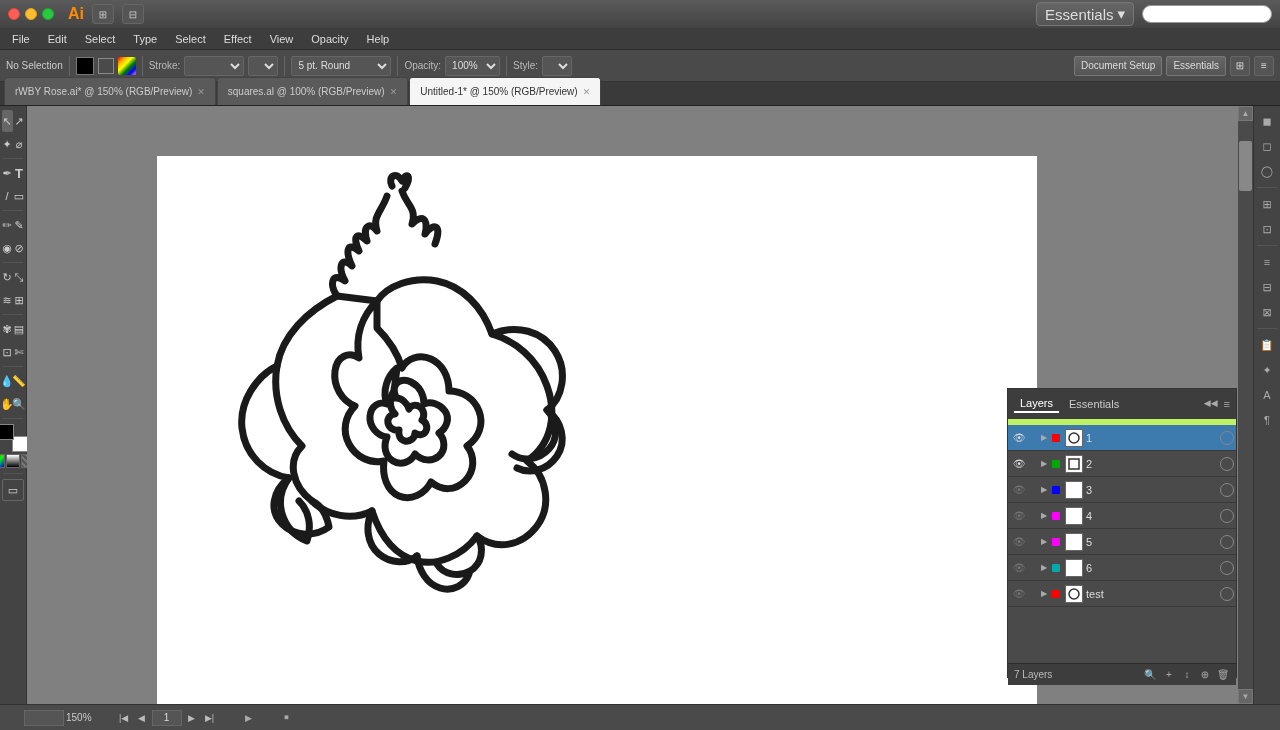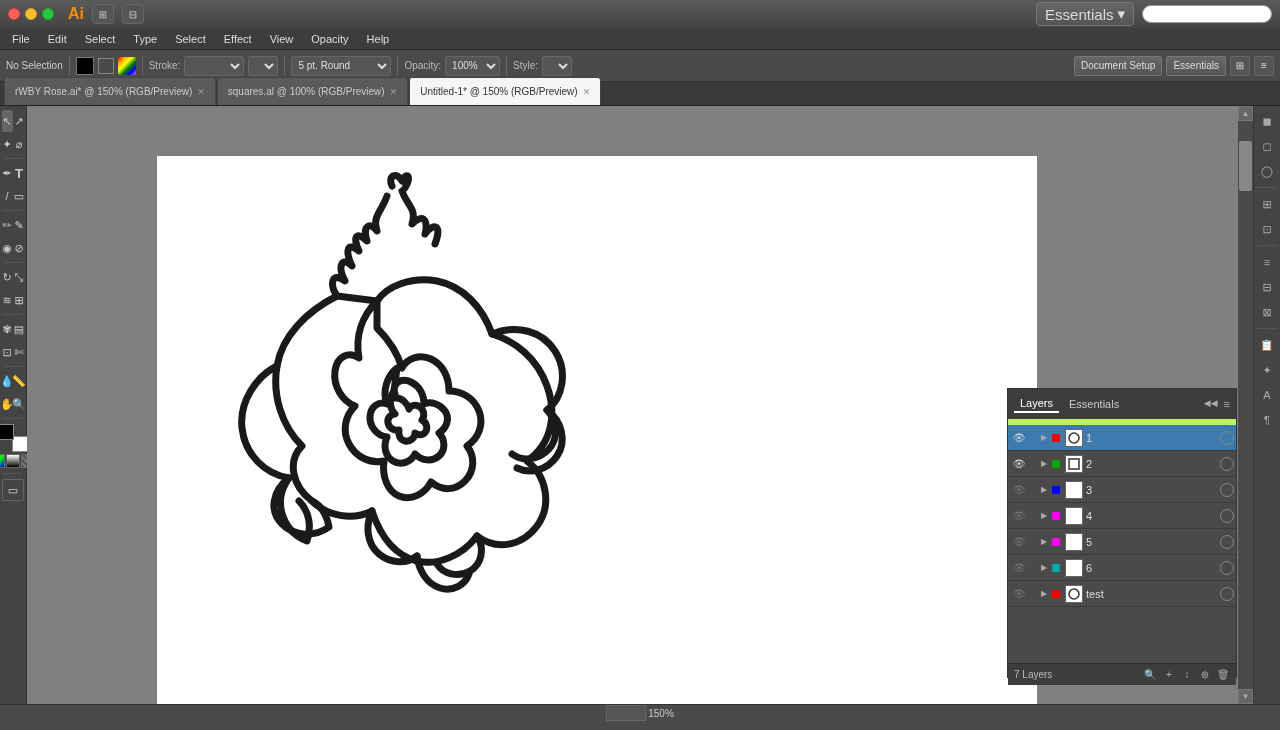--- a/index.html
+++ b/index.html
@@ -250,21 +250,20 @@
     #statusbar {
       height: 26px;
       background: #4a4a4a;
       border-top: 1px solid #333;
       display: flex;
       align-items: center;
       padding: 0 24px;
       gap: 24px;
       font-size: 10px;
       color: #ccc;
-      flex-direction: column;
     }
     .status-zoom { display: flex; align-items: center; gap: 2px; }
     .status-nav { display: flex; align-items: center; gap: 2px; }
     .nav-btn { width: 16px; height: 16px; display: flex; align-items: center; justify-content: center; font-size: 9px; cursor: pointer; color: #bbb; }
     .status-input { width: 30px; height: 16px; background: #555; border: 1px solid #666; color: #ddd; font-size: 10px; text-align: center; }
     .status-toggle { flex: 1; text-align: center; }
     .status-toggle-btn { padding: 1px 8px; background: #555; border: 1px solid #666; color: #ccc; font-size: 10px; cursor: pointer; }
     .status-play { width: 14px; height: 14px; display: flex; align-items: center; justify-content: center; font-size: 9px; color: #aaa; cursor: pointer; }
 
     

